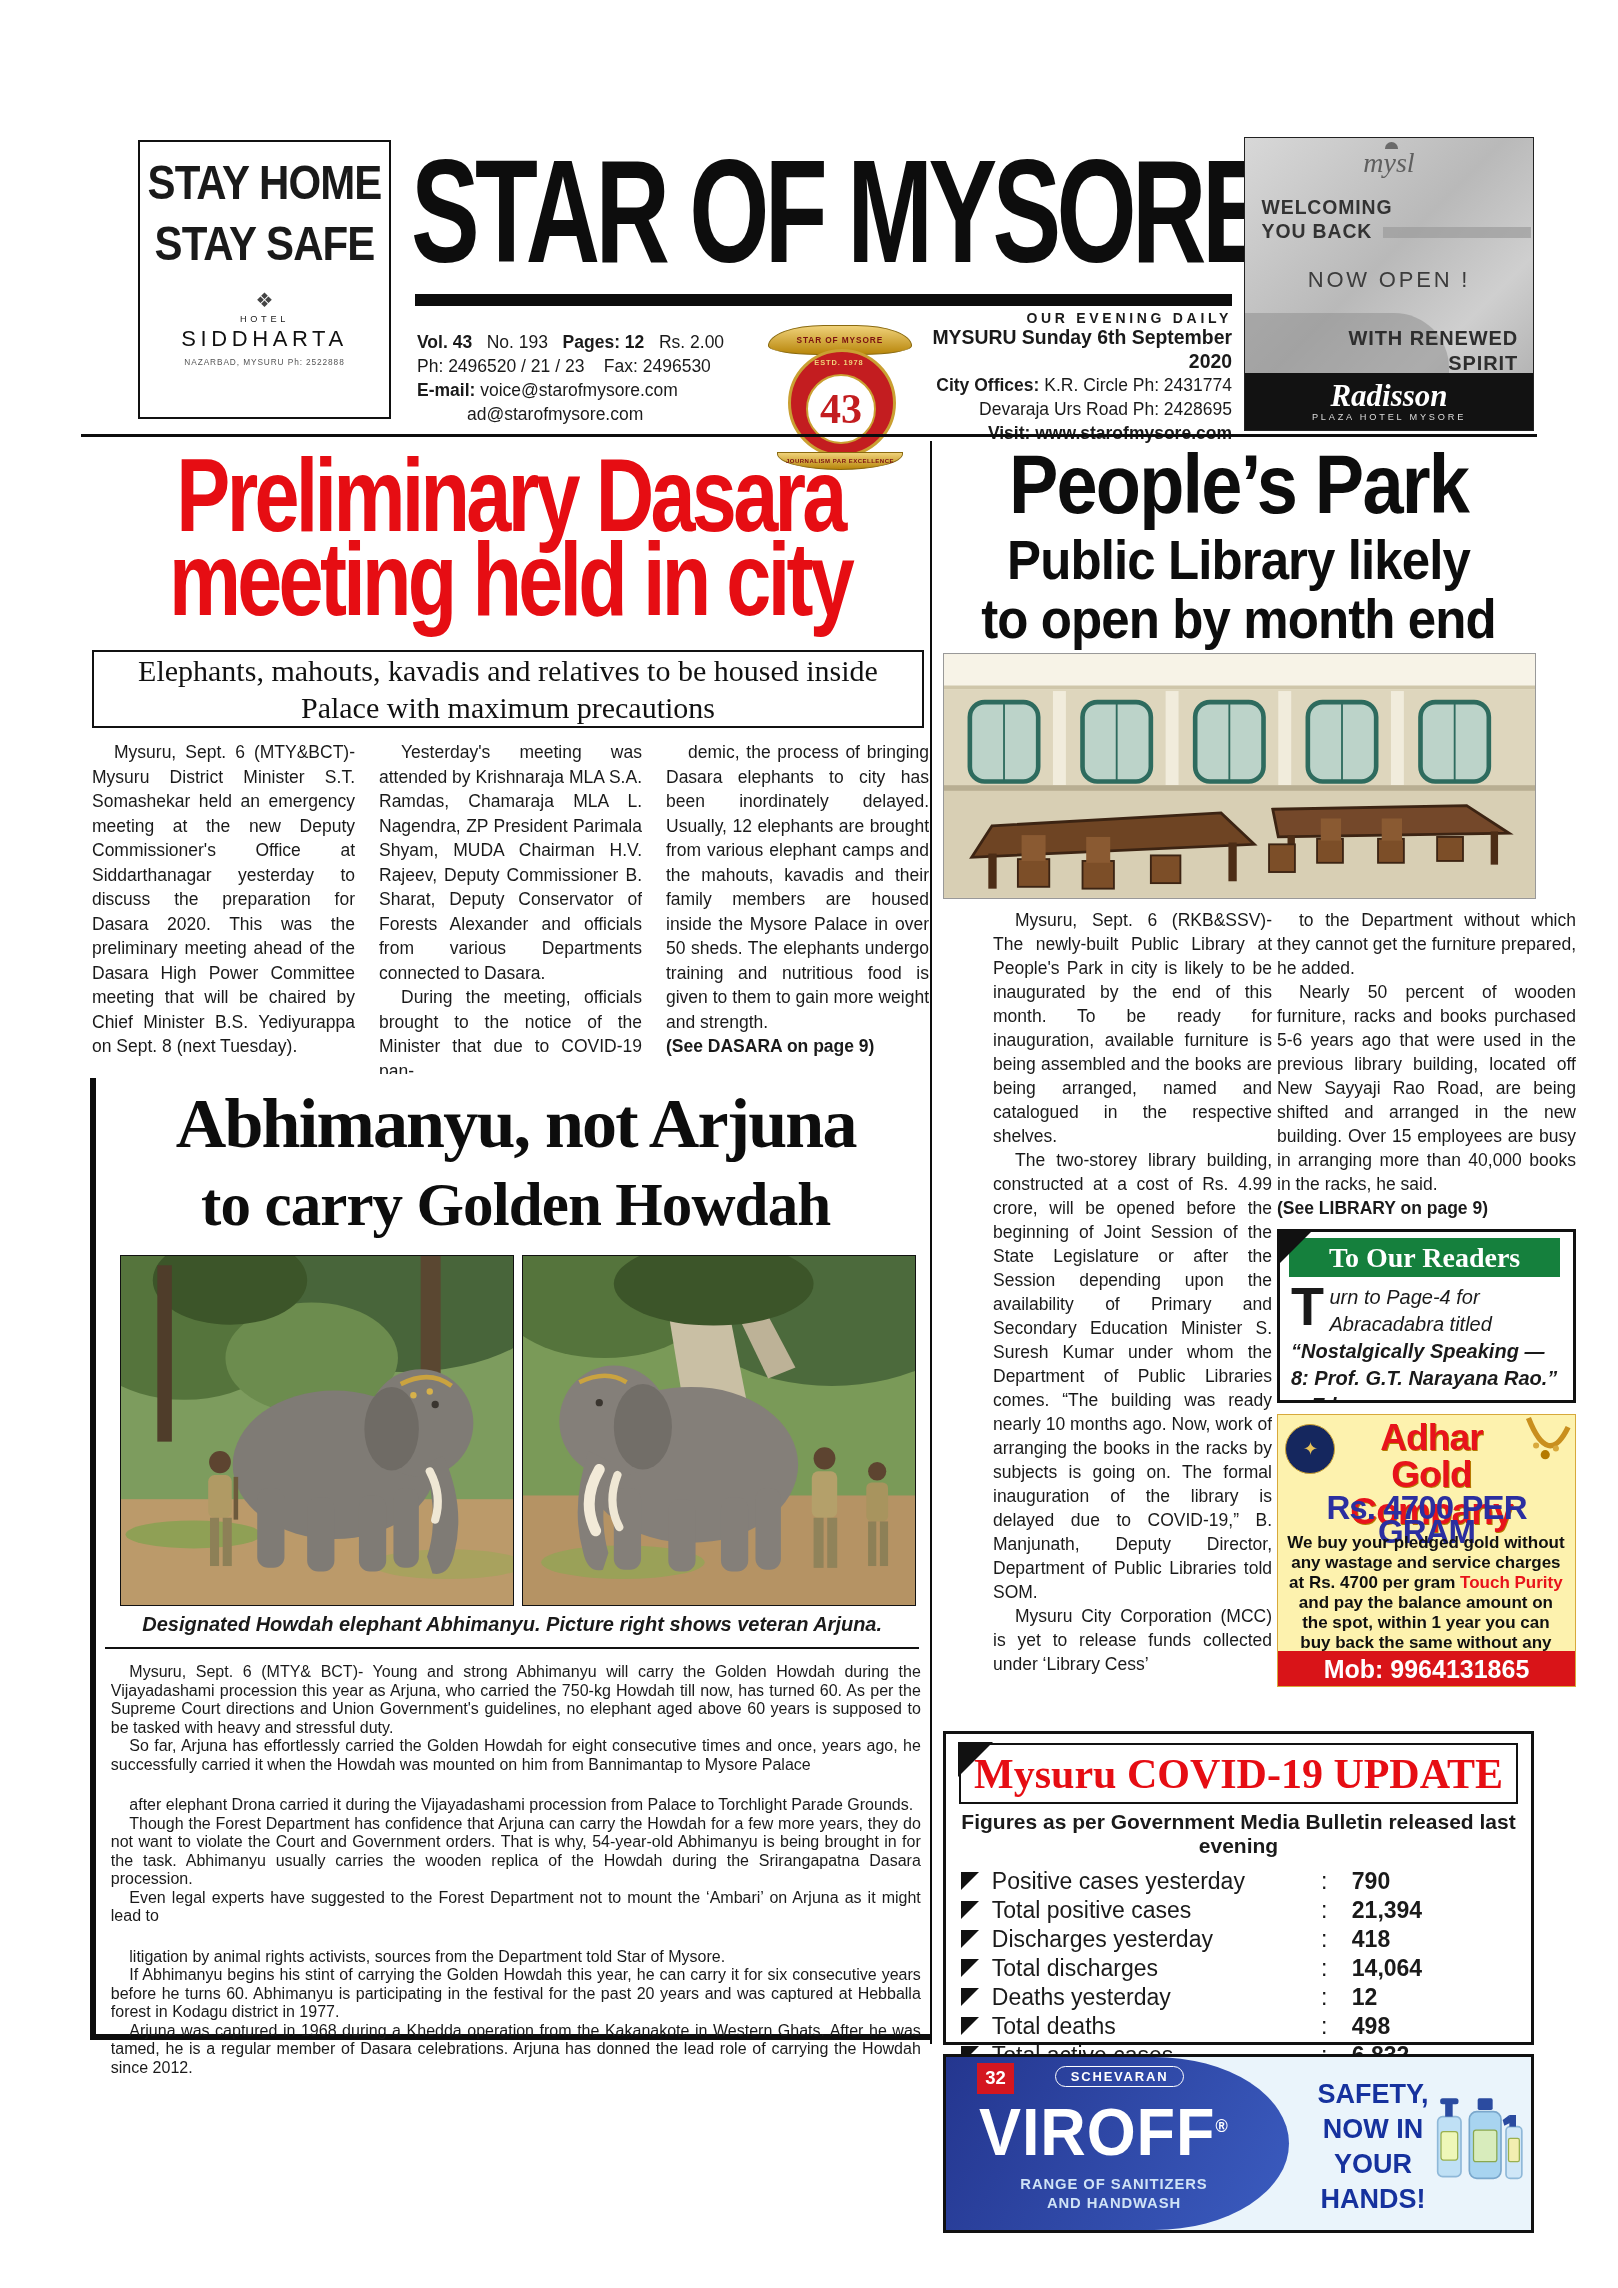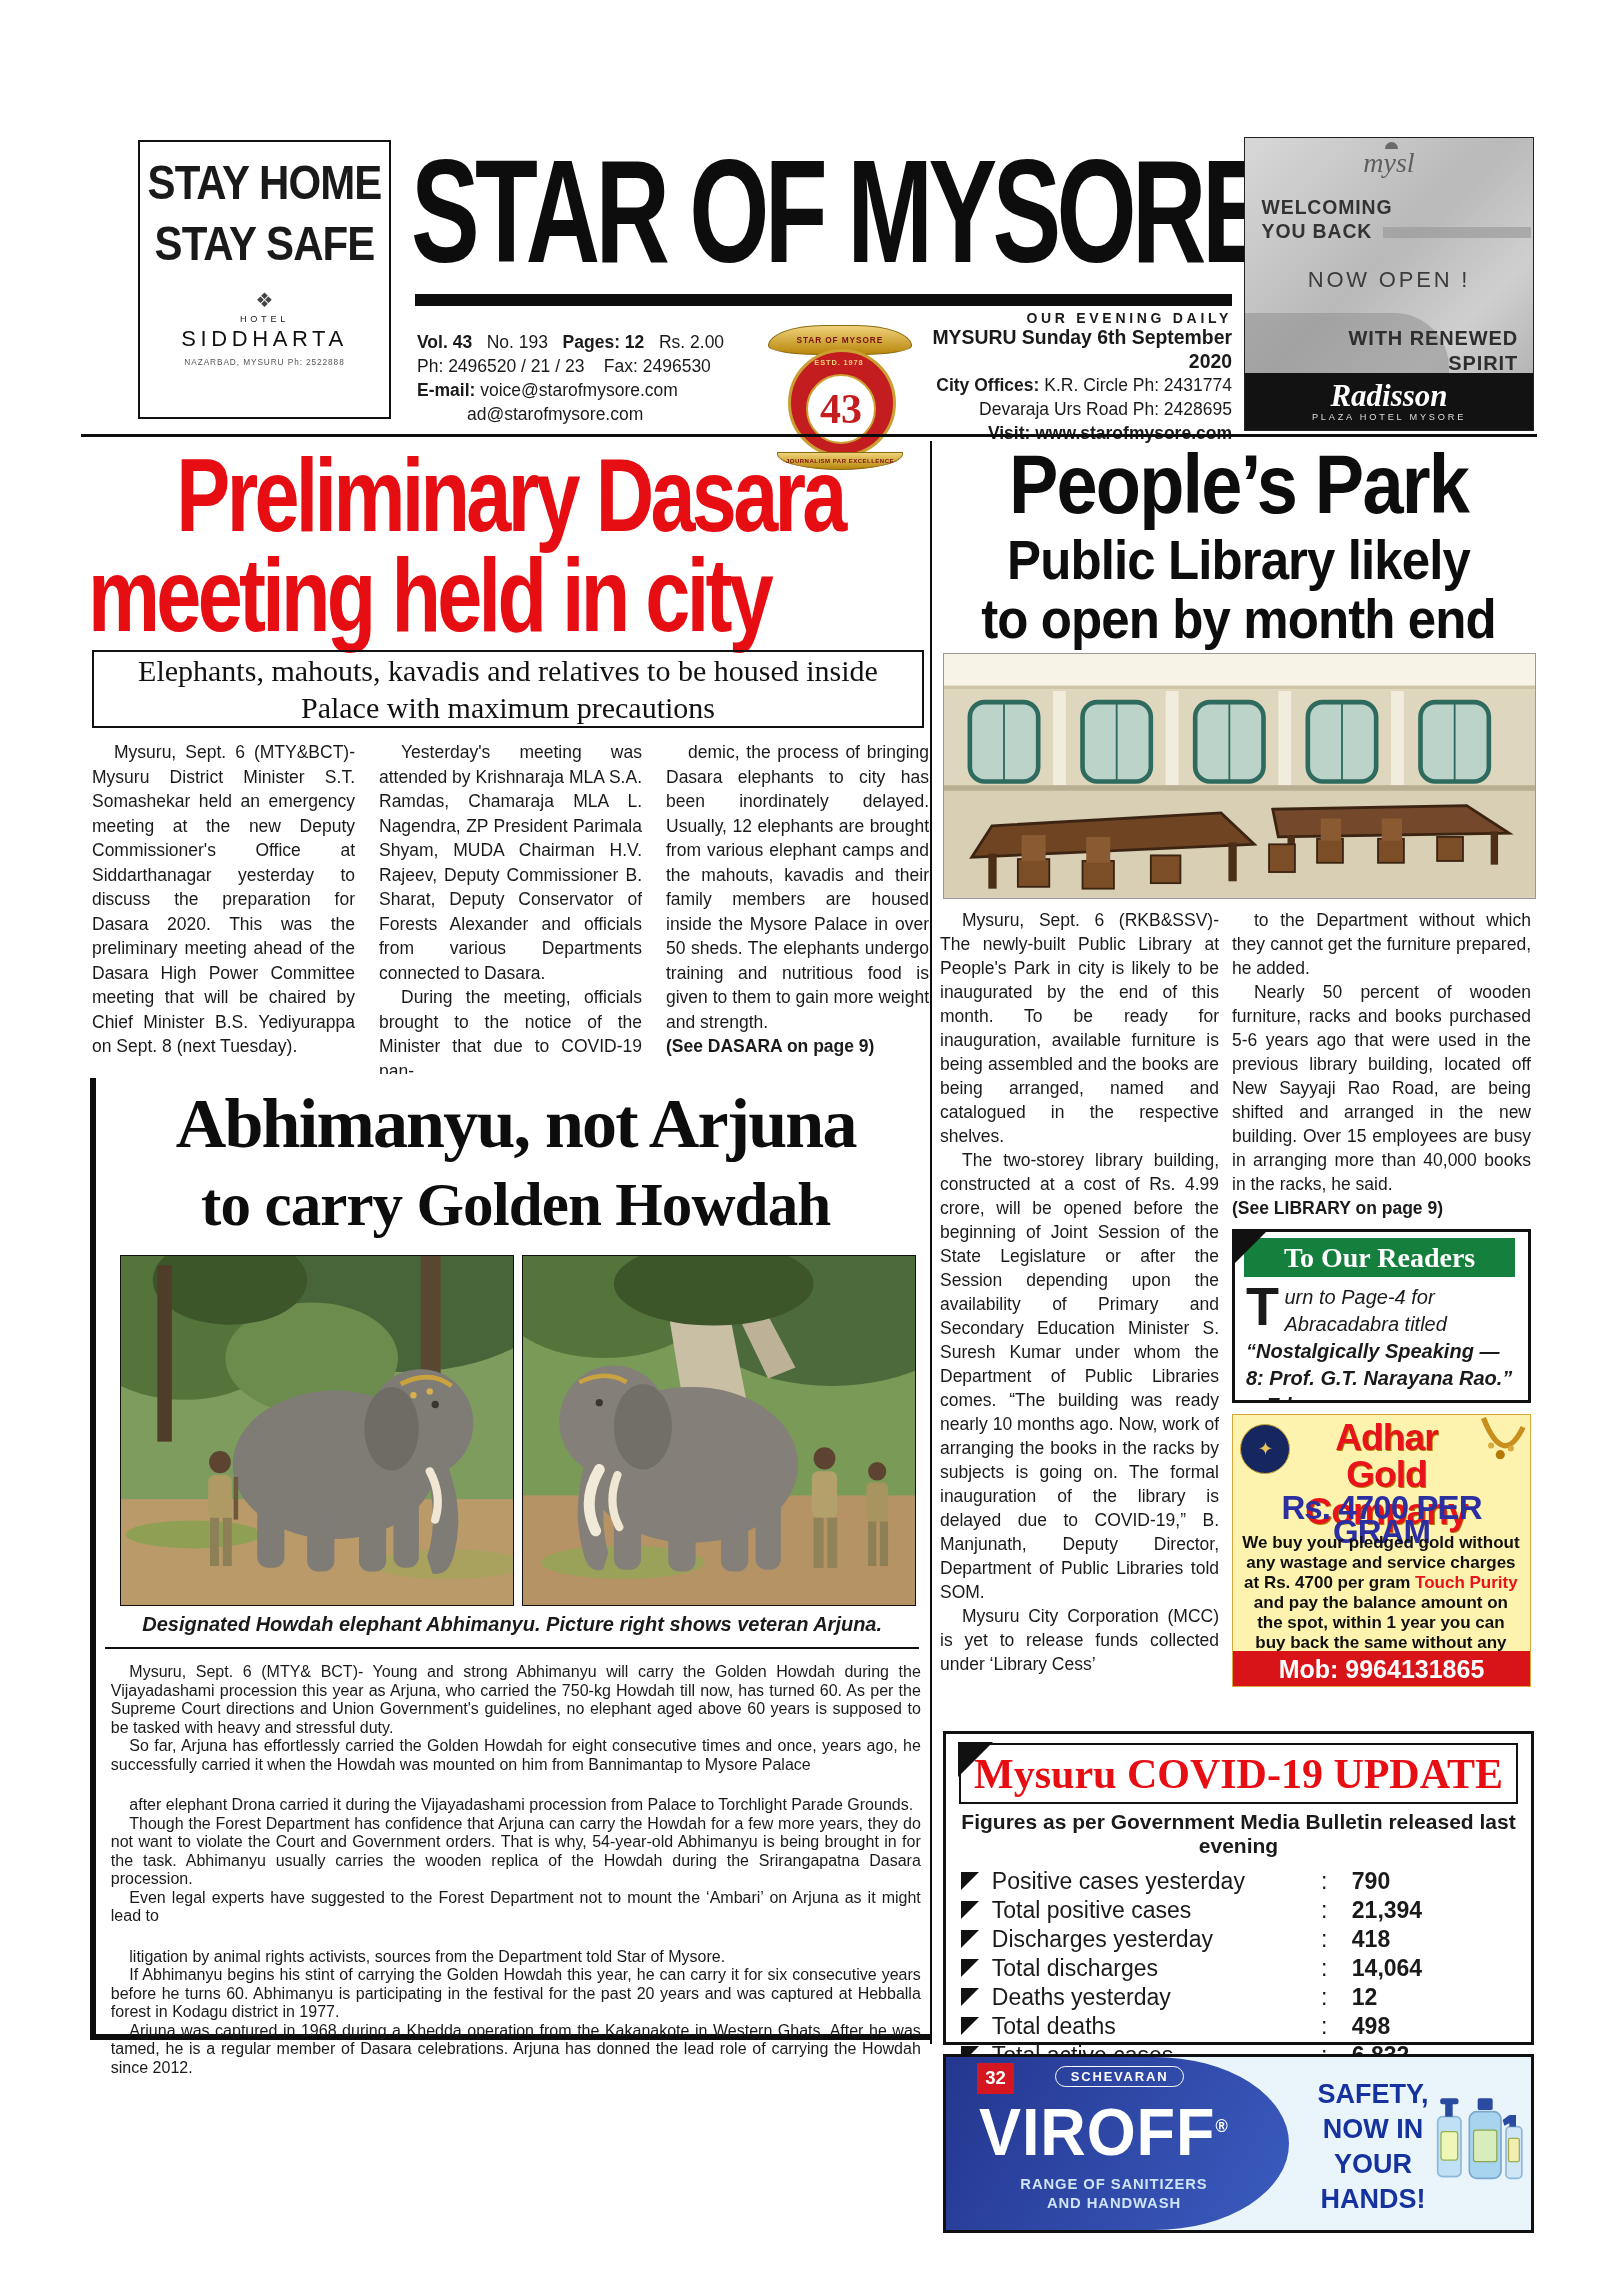--- a/index.html
+++ b/index.html
@@ -56,39 +56,39 @@
   .rad-band{position:absolute;left:0;bottom:0;width:100%;height:57px;background:#121212;display:flex;flex-direction:column;align-items:center;justify-content:center;}
   .rad-brand{font-family:"Liberation Serif",serif;font-style:italic;font-weight:bold;font-size:31px;color:#fff;line-height:29.5px;}
   .rad-hotel{font-size:9.2px;color:#ddd;letter-spacing:2.8px;margin-top:1.8px;}
 
   .header-rule{left:81px;top:434px;width:1456px;height:2.8px;background:#0d0d0d;}
   .v-divider{left:930px;top:441px;width:1.8px;height:1603px;background:#0d0d0d;}
 
   
   .lead-h1{left:88px;top:436px;width:844px;text-align:center;}
   .lead-h1 .sy{font-size:81px;letter-spacing:-3.7px;transform:scaleY(1.28);transform-origin:50% 0;color:#e60d13;}
-  .lead-h2{left:88px;top:536px;width:844px;}
+  .lead-h2{left:88px;top:520px;width:844px;text-align:center;}
   .lead-h2 .sy{font-size:81px;letter-spacing:-3.7px;transform:scaleY(1.28);transform-origin:50% 0;color:#e60d13;}
   .subhead-box{left:92px;top:650px;width:832px;height:78px;border:2.8px solid #111;display:flex;align-items:center;justify-content:center;text-align:center;
      font-family:"Liberation Serif",serif;font-size:30px;line-height:37px;color:#111;padding:0 24px;box-sizing:border-box;}
   .bodycols{display:flex;gap:24px;}
   .bodycols .col{flex:1;overflow:hidden;}
   .bodytext p{margin:0;text-indent:22px;text-align:justify;}
   .lead-cols{left:92px;top:740px;width:837px;height:334px;font-size:17.5px;line-height:24.5px;}
   .see-note{text-align:center;font-weight:bold;text-indent:0 !important;}
 
   
   .park-h1{left:943px;top:437px;width:591px;text-align:center;}
   .park-h1 .sy{font-size:74px;letter-spacing:-1.8px;transform:scaleY(1.12);transform-origin:50% 0;color:#0d0d0d;}
   .park-h2{left:943px;top:528px;width:591px;text-align:center;}
   .park-h2 .sy{font-size:51px;letter-spacing:-0.9px;transform:scaleY(1.08);transform-origin:50% 0;color:#0d0d0d;}
   .park-h3{left:943px;top:587px;width:591px;text-align:center;}
   .park-h3 .sy{font-size:51px;letter-spacing:-0.9px;transform:scaleY(1.08);transform-origin:50% 0;color:#0d0d0d;}
   .library-photo{left:943px;top:653px;width:591px;height:244px;border:0.9px solid #999;overflow:hidden;}
-  .park-article{left:940px;top:908px;width:591px;height:823px;display:flex;gap:13px;font-size:17.5px;line-height:24px;justify-content:flex-end;}
+  .park-article{left:993px;top:908px;width:591px;height:823px;display:flex;gap:5px;font-size:17.5px;line-height:24px;}
   .park-colA{width:279px;overflow:hidden;}
   .park-colB{width:299px;overflow:hidden;}
 
   
   .readers-box{position:relative;margin-top:9.2px;width:100%;height:174px;border:3.7px solid #111;box-sizing:border-box;overflow:hidden;}
   .readers-box::before{content:"";position:absolute;left:0;top:0;width:0;height:0;border-top:31px solid #111;border-right:31px solid transparent;z-index:2;}
   .readers-band{margin:5.5px 13px 0 9.2px;background:#15803d;color:#fff;text-align:center;font-family:"Liberation Serif",serif;
      font-weight:bold;font-size:28px;height:39px;line-height:39px;}
   .readers-text{padding:7.4px 11px 0 11px;font-style:italic;font-size:20px;line-height:27px;}
   .readers-drop{float:left;font-size:54px;line-height:41px;font-weight:bold;font-style:normal;margin:1.8px 5.5px 0 0;}

